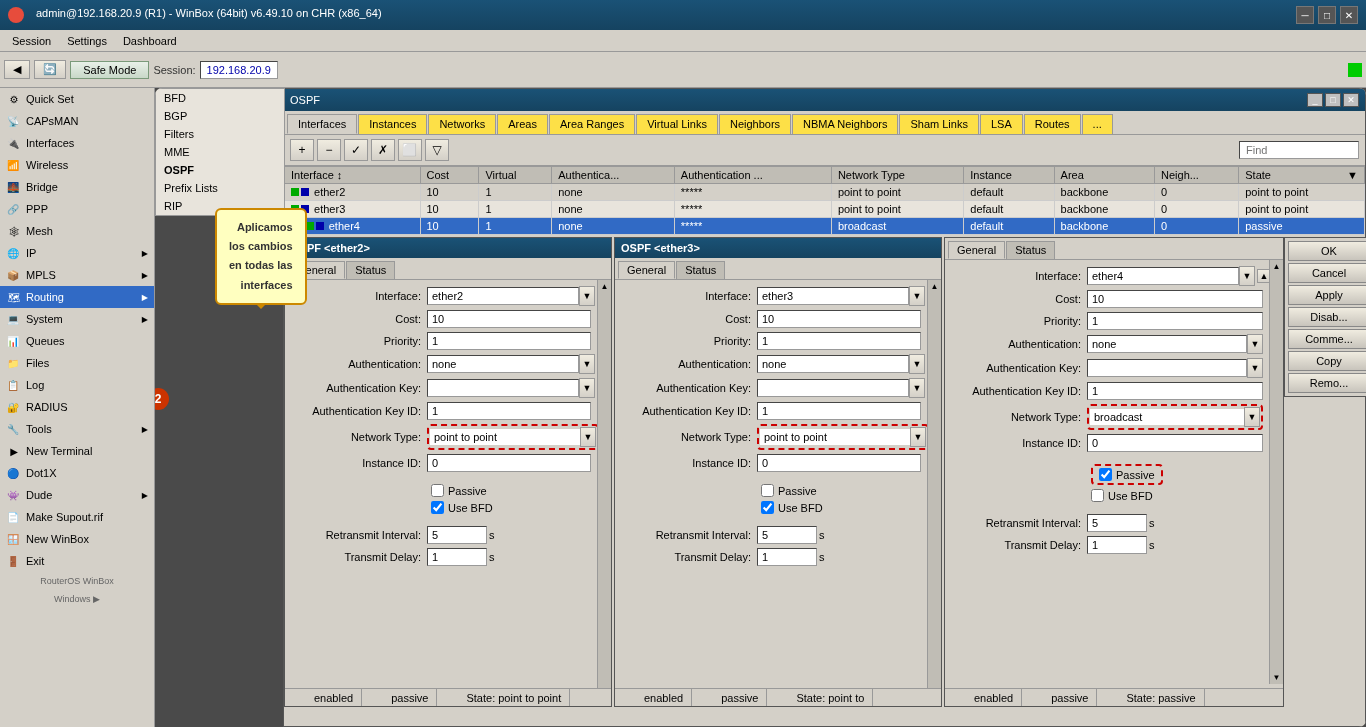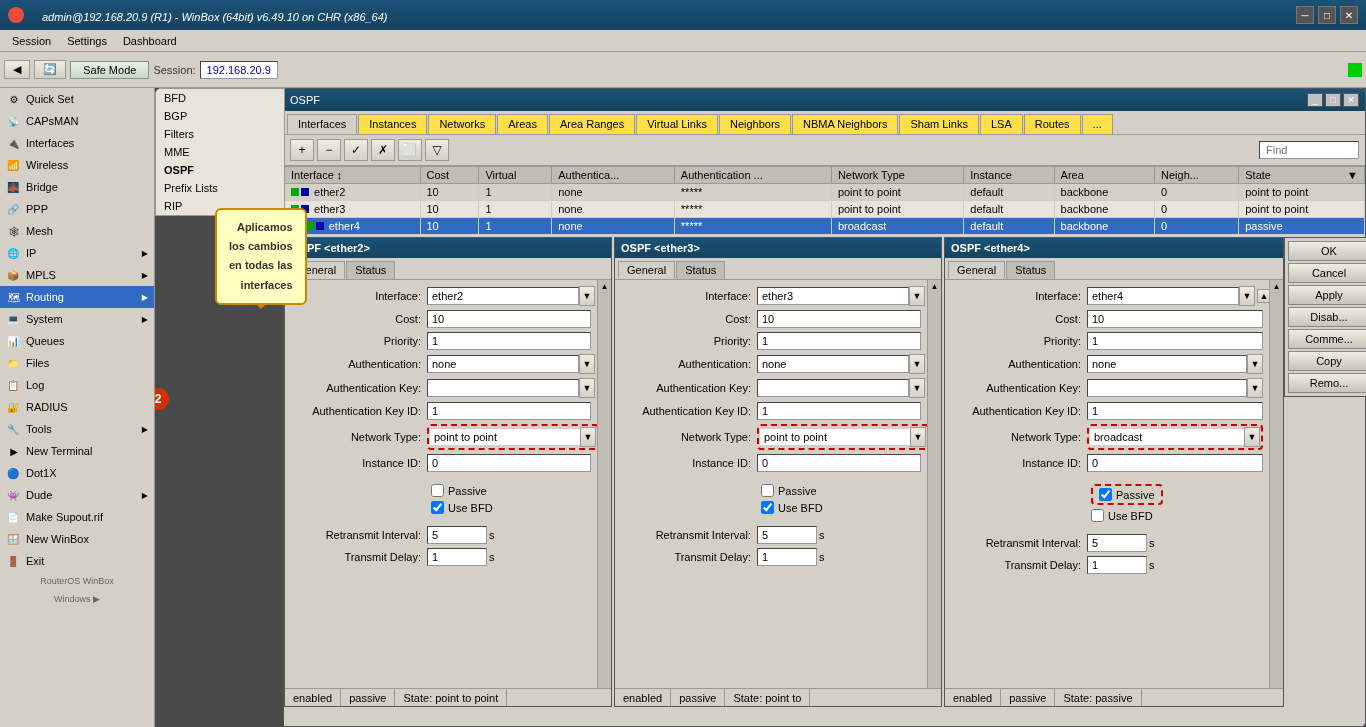--- a/index.html
+++ b/index.html
@@ -1,20 +1,20 @@
 <!DOCTYPE html>
 <html><head>
   <meta charset="utf-8">
   <style>
     * { box-sizing: border-box; margin: 0; padding: 0; font-family: 'Segoe UI', Tahoma, sans-serif; font-size: 11px; }
     body { background: #4a4a4a; width: 1366px; height: 727px; overflow: hidden; position: relative; }
 
     
     .title-bar { background: linear-gradient(to bottom, #1a5276, #154360); color: white; height: 30px; display: flex; align-items: center; justify-content: space-between; padding: 0 8px; }
-    .title-bar-left { display: flex; align-items: flex-end; gap: 18px; font-style: italic; }
+    .title-bar-left { display: flex; align-items: flex-start; gap: 12px; }
     .title-icon { width: 16px; height: 16px; background: #e74c3c; border-radius: 50%; }
     .title-bar-controls { display: flex; gap: 4px; }
     .title-btn { width: 18px; height: 18px; background: #555; border: 1px solid #777; color: white; cursor: pointer; display: flex; align-items: center; justify-content: center; font-size: 10px; }
 
     
     .menu-bar { background: #d4d0c8; height: 22px; display: flex; align-items: center; padding: 0 4px; border-bottom: 1px solid #999; }
     .menu-item { padding: 2px 8px; cursor: pointer; font-size: 11px; }
 
     
     .toolbar { background: #d4d0c8; height: 36px; display: flex; align-items: center; padding: 0 4px; gap: 4px; border-bottom: 1px solid #999; }
@@ -46,21 +46,21 @@
     .win-ctrl-btn { width: 16px; height: 14px; background: #c0c0c0; border: 1px solid #555; font-size: 9px; cursor: pointer; display: flex; align-items: center; justify-content: center; }
 
     
     .ospf-tabs { display: flex; background: #d4d0c8; border-bottom: 1px solid #999; padding: 3px 3px 0; }
     .ospf-tab { padding: 3px 10px; border: 1px solid #999; border-bottom: none; background: #fde047; cursor: pointer; font-size: 11px; margin-right: 1px; }
     .ospf-tab.active { background: #d4d0c8; border-bottom: 1px solid #d4d0c8; }
 
     
     .ospf-toolbar { display: flex; align-items: center; gap: 3px; padding: 4px 6px; background: #d4d0c8; border-bottom: 1px solid #999; }
     .ospf-btn { width: 24px; height: 22px; border: 1px solid #999; background: linear-gradient(to bottom, #f0ece0, #d4d0c8); cursor: pointer; display: flex; align-items: center; justify-content: center; font-size: 12px; }
-    .ospf-find { margin-left: auto; background: white; border: 1px inset #999; padding: 2px 6px; width: 100px; font-size: 11px; }
+    .ospf-find { margin-left: auto; background: white; border: 1px inset #999; padding: 2px 6px; width: 120px; font-size: 11px; }
 
     
     .ospf-table-container { overflow: auto; max-height: 100px; }
     .ospf-table { width: 100%; border-collapse: collapse; font-size: 11px; }
     .ospf-table th { background: #c0bdb5; border: 1px solid #999; padding: 2px 6px; text-align: left; font-weight: normal; cursor: pointer; white-space: nowrap; }
     .ospf-table td { border: 1px solid #ccc; padding: 2px 6px; white-space: nowrap; }
     .ospf-table tr:nth-child(even) { background: #e8e4dc; }
     .ospf-table tr.selected { background: #316ac5; color: white; }
     .iface-color-green { width: 8px; height: 8px; background: #00aa00; display: inline-block; margin-right: 2px; }
     .iface-color-blue { width: 8px; height: 8px; background: #0000aa; display: inline-block; margin-right: 2px; }
@@ -86,21 +86,21 @@
     
     .highlighted { border: 2px dashed #cc0000 !important; border-radius: 3px; }
 
     
     .annotation { position: absolute; width: 22px; height: 22px; background: #cc3300; color: white; border-radius: 50%; display: flex; align-items: center; justify-content: center; font-size: 12px; font-weight: bold; z-index: 100; }
 
     
     .callout { position: absolute; background: #ffffc0; border: 2px solid #cc8800; border-radius: 6px; padding: 8px 12px; font-size: 12px; font-weight: bold; color: #333; text-align: right; z-index: 200; line-height: 1.6; }
     .callout::after { content: ''; position: absolute; bottom: -12px; left: 50%; transform: translateX(-50%); border: 6px solid transparent; border-top-color: #cc8800; }
     .action-btn { background: linear-gradient(to bottom, #f0ece0, #c8c4bc); border: 1px solid #888; padding: 3px 6px; cursor: pointer; font-size: 11px; text-align: center; white-space: nowrap; overflow: hidden; text-overflow: ellipsis; }
-    .status-segment { padding: 0 8px; border-right: 1px solid #999; height: 100%; display: flex; align-items: center; }
+    .status-segment { padding: 0 8px; border-right: 1px solid #999; height: 100%; display: flex; align-items: center; margin-left: 21px; }
 
     .p-marker { background: #5555cc; color: white; padding: 0 3px; font-size: 10px; margin-right: 2px; }
   </style>
 </head>
 <body>
 
 <div class="title-bar">
   <div class="title-bar-left">
     <div class="title-icon"></div>
     <span>admin@192.168.20.9 (R1) - WinBox (64bit) v6.49.10 on CHR (x86_64)</span>
@@ -513,23 +513,20 @@
           </div>
 
           <div style="position:absolute;bottom:0;left:0;right:0;height:18px;background:#d4d0c8;border-top:1px solid #999;display:flex;font-size:10px;">
             <span class="status-segment">enabled</span>
             <span class="status-segment">passive</span>
             <span class="status-segment">State: point to</span>
           </div>
         </div>
 
         <div style="position:absolute;left:660px;top:0;width:340px;bottom:0;background:#d4d0c8;border:1px solid #555;">
-          <div class="sub-title-bar">
-            <span>OSPF &lt;ether4&gt;</span>
-          </div>
           <div class="sub-tabs">
             <div class="sub-tab active">General</div>
             <div class="sub-tab">Status</div>
           </div>
           <div style="display:flex;height:calc(100% - 44px);">
             <div class="sub-form" style="flex:1;overflow-y:auto;">
               <div class="form-row">
                 <span class="form-label">Interface:</span>
                 <div class="form-select-wrapper">
                   <input class="form-select" value="ether4" style="">

